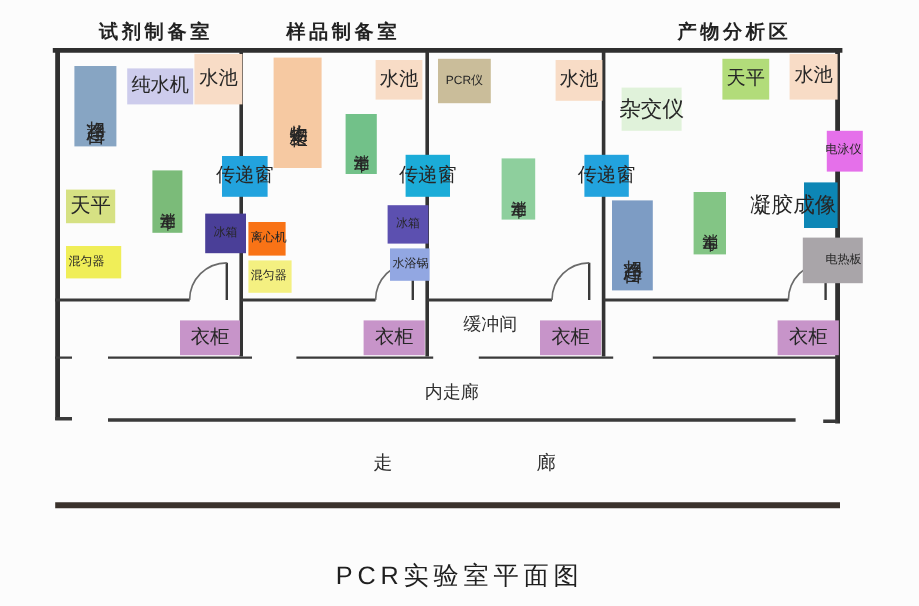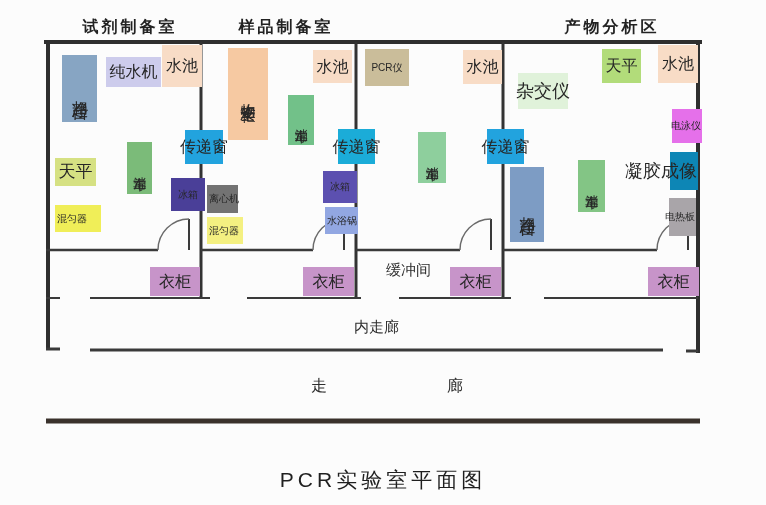--- a/index.html
+++ b/index.html
@@ -93,21 +93,21 @@
     </div>
   <div class="box v" style="left: 288px; top: 95px; width: 26px; height: 50px; background: rgb(114, 193, 137);">
     <span class="lbl" style="font-size:13px">消毒车</span>
     </div>
   <div class="box" style="left: 323px; top: 171px; width: 34px; height: 32px; background: rgb(92, 80, 176);">
     <span class="lbl">冰箱</span>
     </div>
   <div class="box spill-left" style="left: 325px; top: 207px; width: 33px; height: 27px; background: rgb(146, 167, 226);">
     <span class="lbl">水浴锅</span>
     </div>
-  <div class="box spill-right" style="left: 207px; top: 185px; width: 31px; height: 28px; background: #737373;">
+  <div class="box spill-right" style="left: 207px; top: 185px; width: 31px; height: 28px; background: #f97316;">
     <span class="lbl">离心机</span>
     </div>
   <div class="box spill-right" style="left: 207px; top: 217px; width: 36px; height: 27px; background: rgb(244, 240, 129);">
     <span class="lbl">混匀器</span>
     </div>
 
   <div class="box" style="left: 365px; top: 49px; width: 44px; height: 37px; background: rgb(202, 189, 154);">
     <span class="lbl">PCR仪</span>
     </div>
   <div class="box" style="left: 463px; top: 50px; width: 39px; height: 34px; background: rgb(248, 220, 198);">
@@ -119,27 +119,27 @@
 
   <div class="box" style="left: 518px; top: 73px; width: 50px; height: 36px; background: rgb(224, 242, 218);">
     <span class="lbl" style="font-size:18px">杂交仪</span>
     </div>
   <div class="box" style="left: 602px; top: 49px; width: 39px; height: 34px; background: rgb(178, 220, 122);">
     <span class="lbl" style="font-size:16px">天平</span>
     </div>
   <div class="box" style="left: 658px; top: 45px; width: 40px; height: 38px; background: rgb(248, 220, 198);">
     <span class="lbl" style="font-size:16px">水池</span>
     </div>
-  <div class="box spill-left" style="left: 672px; top: 109px; width: 30px; height: 34px; background: rgb(229, 112, 234);">
+  <div class="box spill-left" style="left: 689px; top: 109px; width: 30px; height: 34px; background: rgb(229, 112, 234);">
     <span class="lbl">电泳仪</span>
     </div>
   <div class="box spill-left" style="left: 670px; top: 152px; width: 28px; height: 38px; background: rgb(13, 134, 181);">
     <span class="lbl" style="font-size:18px">凝胶成像</span>
     </div>
-  <div class="box spill-left" style="left: 669px; top: 198px; width: 27px; height: 38px; background: rgb(169, 165, 169);">
+  <div class="box spill-left" style="left: 669px; top: 198px; width: 27px; height: 38px; background: rgb(169, 165, 169); padding-left: 23px;">
     <span class="lbl">电热板</span>
     </div>
   <div class="box v" style="left: 510px; top: 167px; width: 34px; height: 75px; background: rgb(125, 156, 196);">
     <span class="lbl" style="font-size:17px">超净台</span>
     </div>
   <div class="box v" style="left: 578px; top: 160px; width: 27px; height: 52px; background: rgb(131, 197, 133);">
     <span class="lbl" style="font-size:13px">消毒车</span>
     </div>
 
   <div class="box" style="left: 150px; top: 267px; width: 50px; height: 29px; background: rgb(199, 148, 201);">

